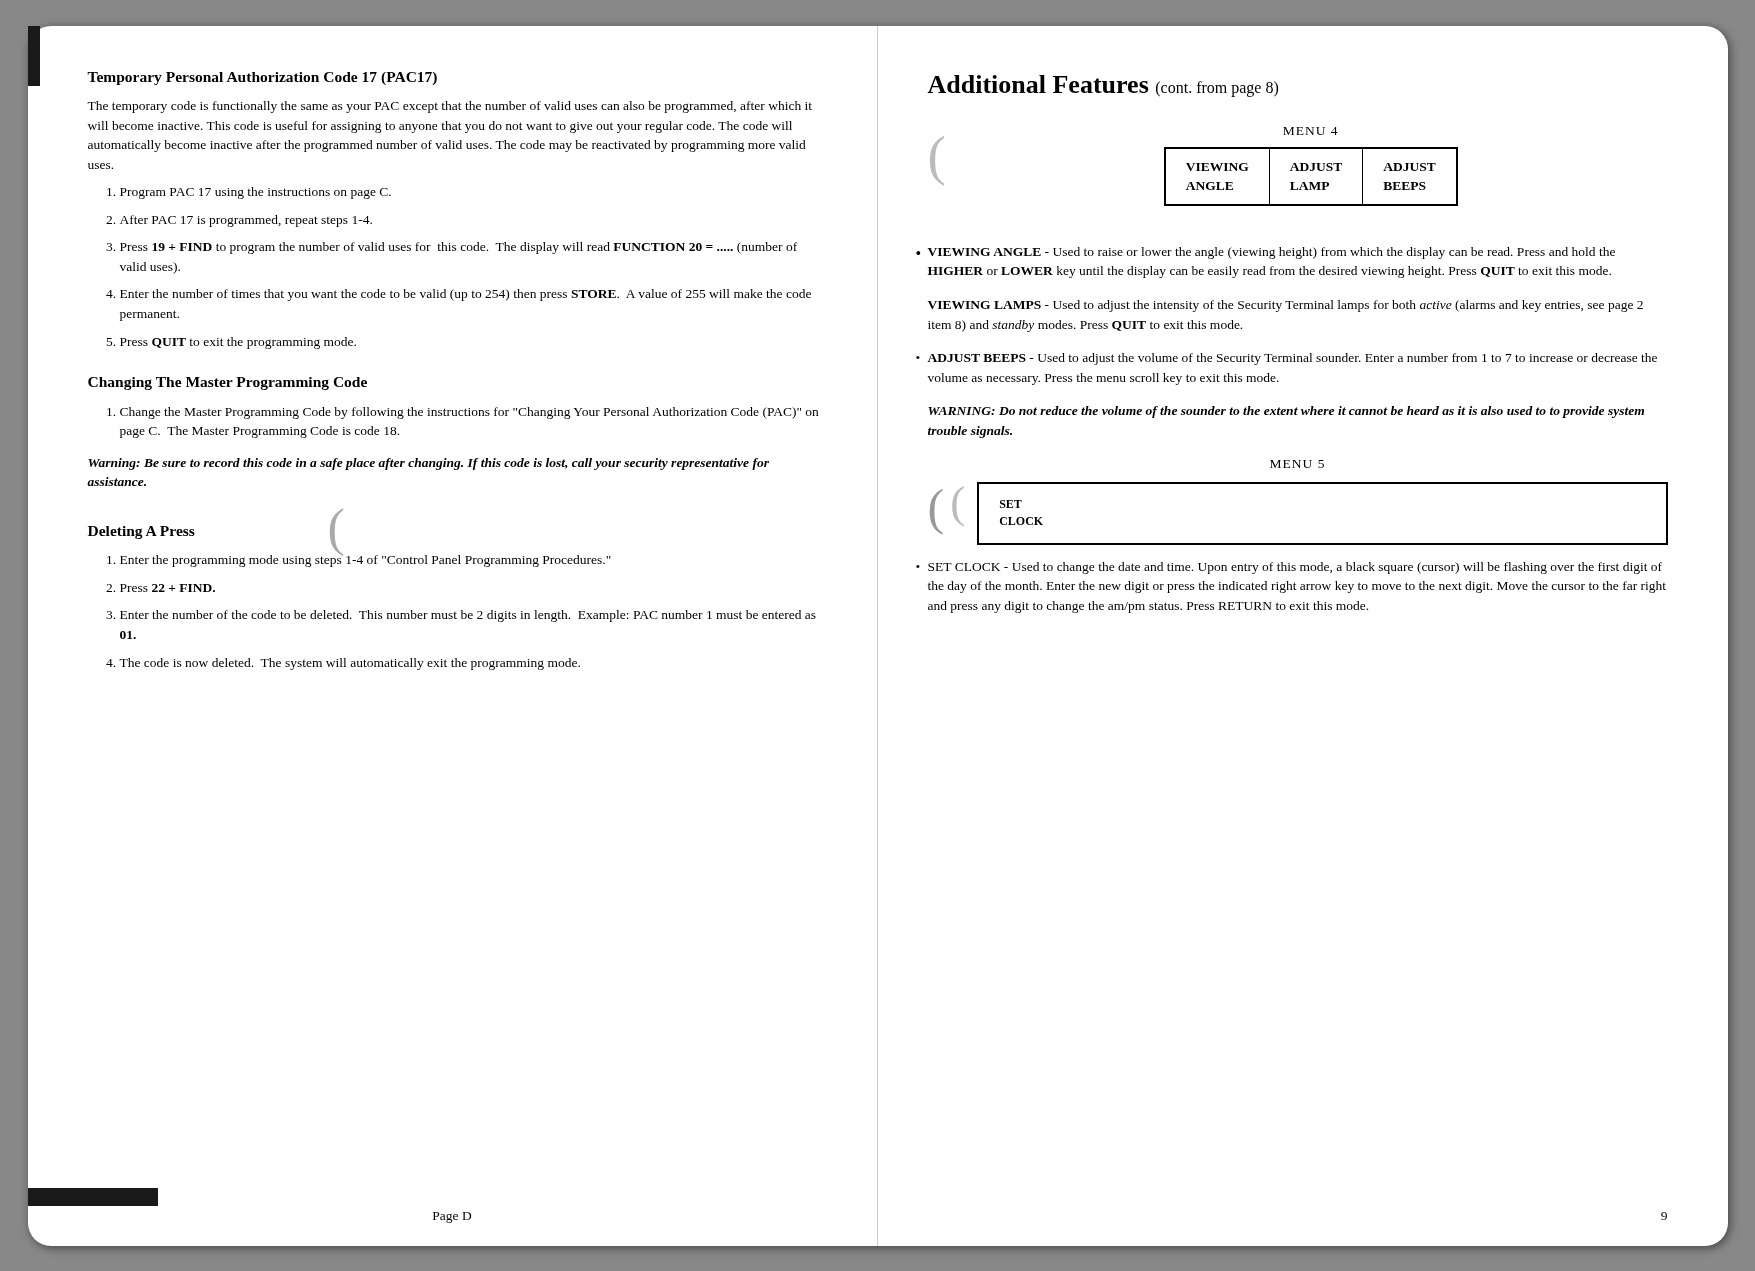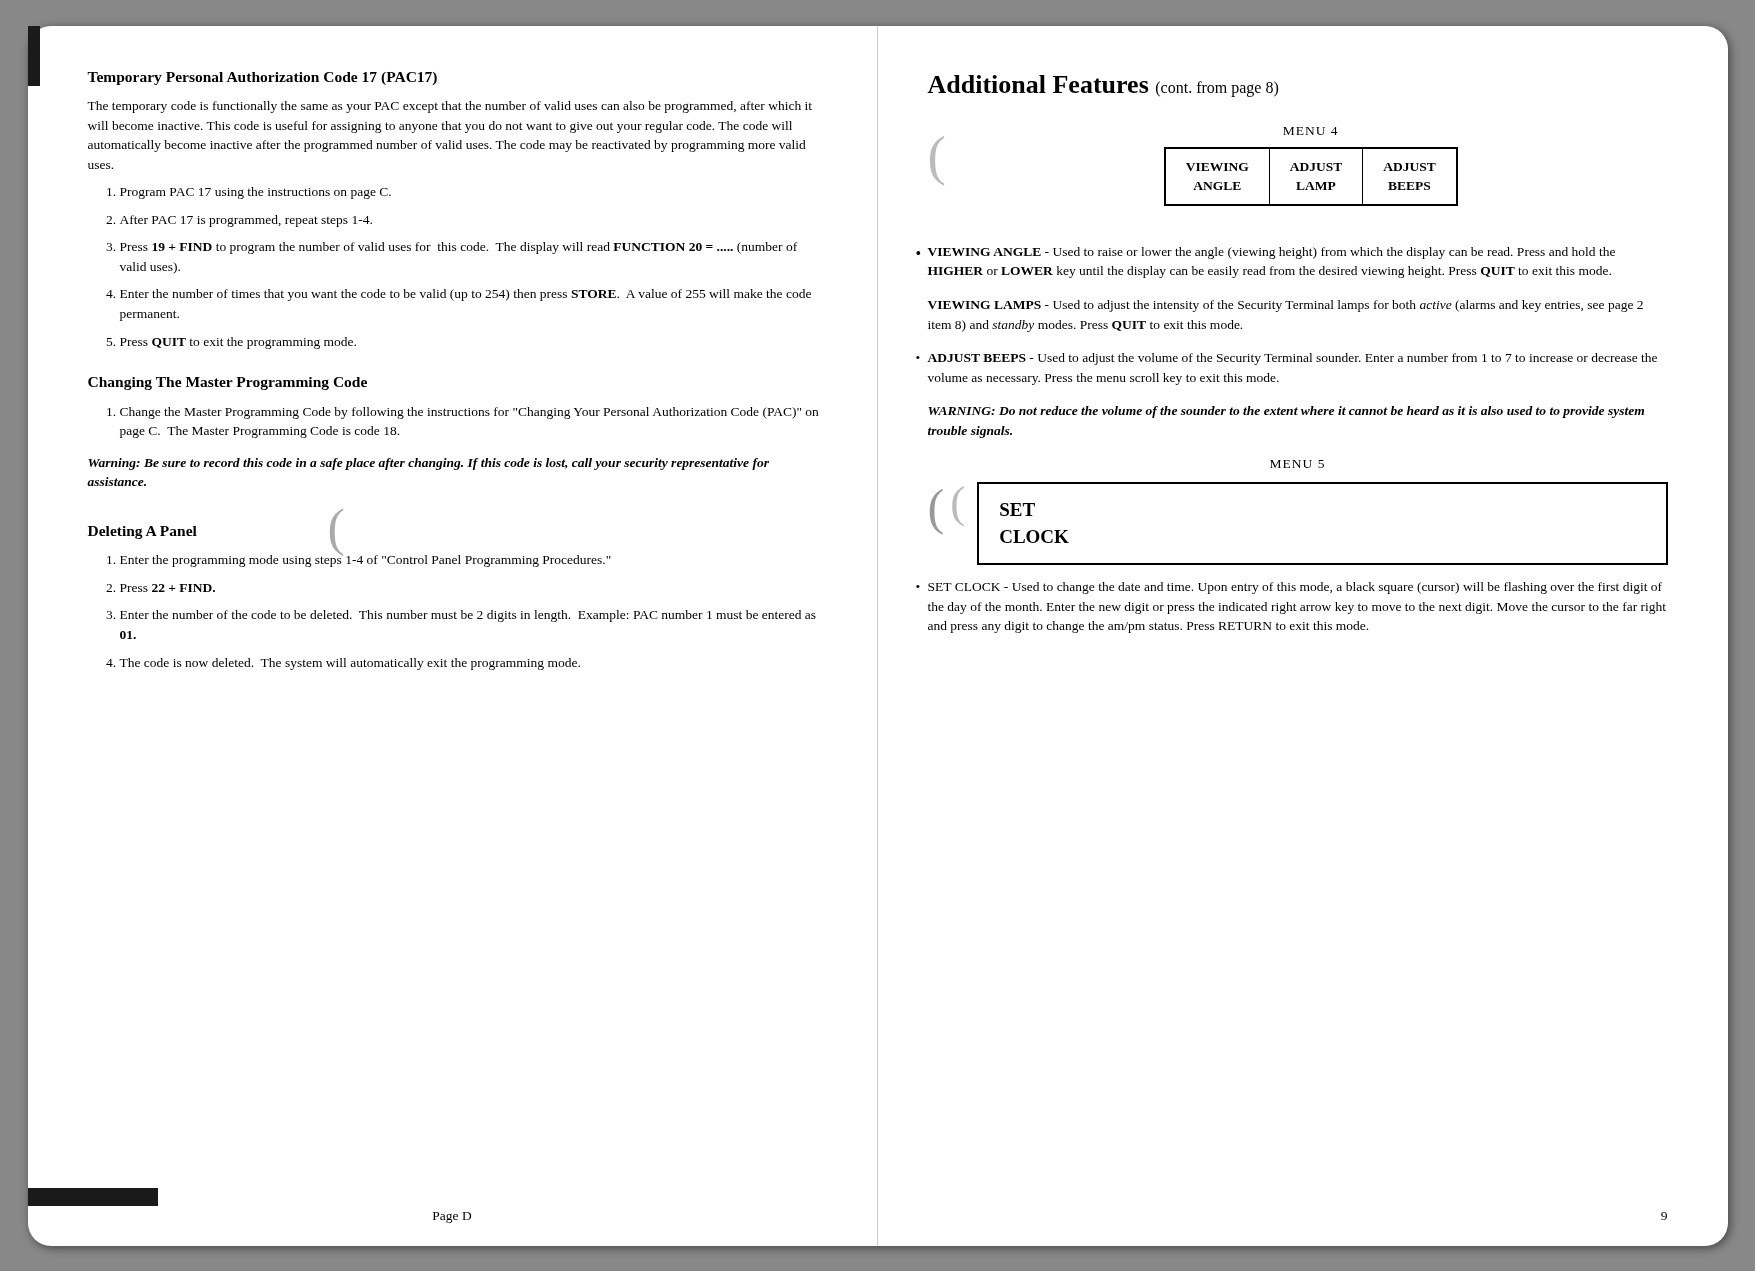--- a/index.html
+++ b/index.html
@@ -95,21 +95,21 @@
       border: 2px solid #000;
       display: inline-table;
       border-collapse: collapse;
       margin: 0 auto;
     }
     .menu-box td {
       border: 1px solid #000;
       padding: 8px 20px;
       font-size: 13.5px;
       font-weight: bold;
-      text-align: center;
+      text-align: left;
       vertical-align: middle;
     }
     .paren-left-2 {
       font-size: 50px;
       color: #999;
       font-style: normal;
       line-height: 1;
       display: inline-block;
       vertical-align: middle;
     }
@@ -173,21 +173,21 @@
         <li>Change the Master Programming Code by following the instructions for "Changing Your Personal Authorization Code (PAC)" on page C.&nbsp; The Master Programming Code is code 18.</li>
       </ol>
       <p class="italic-warning">Warning: Be sure to record this code in a safe place after changing.  If this code is lost, call your security representative for assistance.</p>
     </div>
 
     <div style="position:relative; margin-bottom: 4px;">
       <span style="font-size:52px; color:#aaa; line-height:1; position:absolute; left:240px; top:-10px;">(</span>
     </div>
 
     <div class="section-gap" style="margin-top: 28px;">
-      <h2 class="section-title">Deleting A Panel</h2>
+      <h2 class="section-title">Deleting A Press</h2>
       <ol class="numbered-list">
         <li>Enter the programming mode using steps 1-4 of "Control Panel Programming Procedures."</li>
         <li>Press <strong>22 + FIND.</strong></li>
         <li>Enter the number of the code to be deleted.&nbsp; This number must be 2 digits in length.&nbsp; Example: PAC number 1 must be entered as <strong>01.</strong></li>
         <li>The code is now deleted.&nbsp; The system will automatically exit the programming mode.</li>
       </ol>
     </div>
 
     <div class="bottom-bar"></div>
     <div class="page-label">Page D</div>
@@ -234,21 +234,21 @@
 
     <p class="warning-italic" style="margin-top:12px;">WARNING: Do not reduce the volume of the sounder to the extent where it cannot be heard as it is also used to to provide system trouble signals.</p>
 
     <div style="margin-top:10px;">
       <div style="text-align:center; margin-bottom:8px;">
         <span class="menu-label">MENU 5</span>
       </div>
       <div class="menu5-row">
         <span class="paren-left-2">(</span>
         <span style="font-size:45px; color:#bbb; line-height:0.9; margin-right:6px;">(</span>
-        <div style="flex:1; border:2px solid #000; padding:12px 20px; font-size:19px; font-weight:bold;">
+        <div style="flex:1; border:2px solid #000; padding:12px 20px; font-size:12px; font-weight:bold;">
           <span>SET<br>CLOCK</span>
         </div>
       </div>
 
       <div style="position:relative; margin-top:8px;">
         <span style="position:absolute; left:-12px; top:0;">•</span>
         <p>SET CLOCK - Used to change the date and time.  Upon entry of this mode, a black square (cursor) will be flashing over the first digit of the day of the month. Enter the new digit or press the indicated right arrow key to move to the next digit. Move the cursor to the far right and press any digit to change the am/pm status.  Press RETURN to exit this mode.</p>
       </div>
     </div>
 

